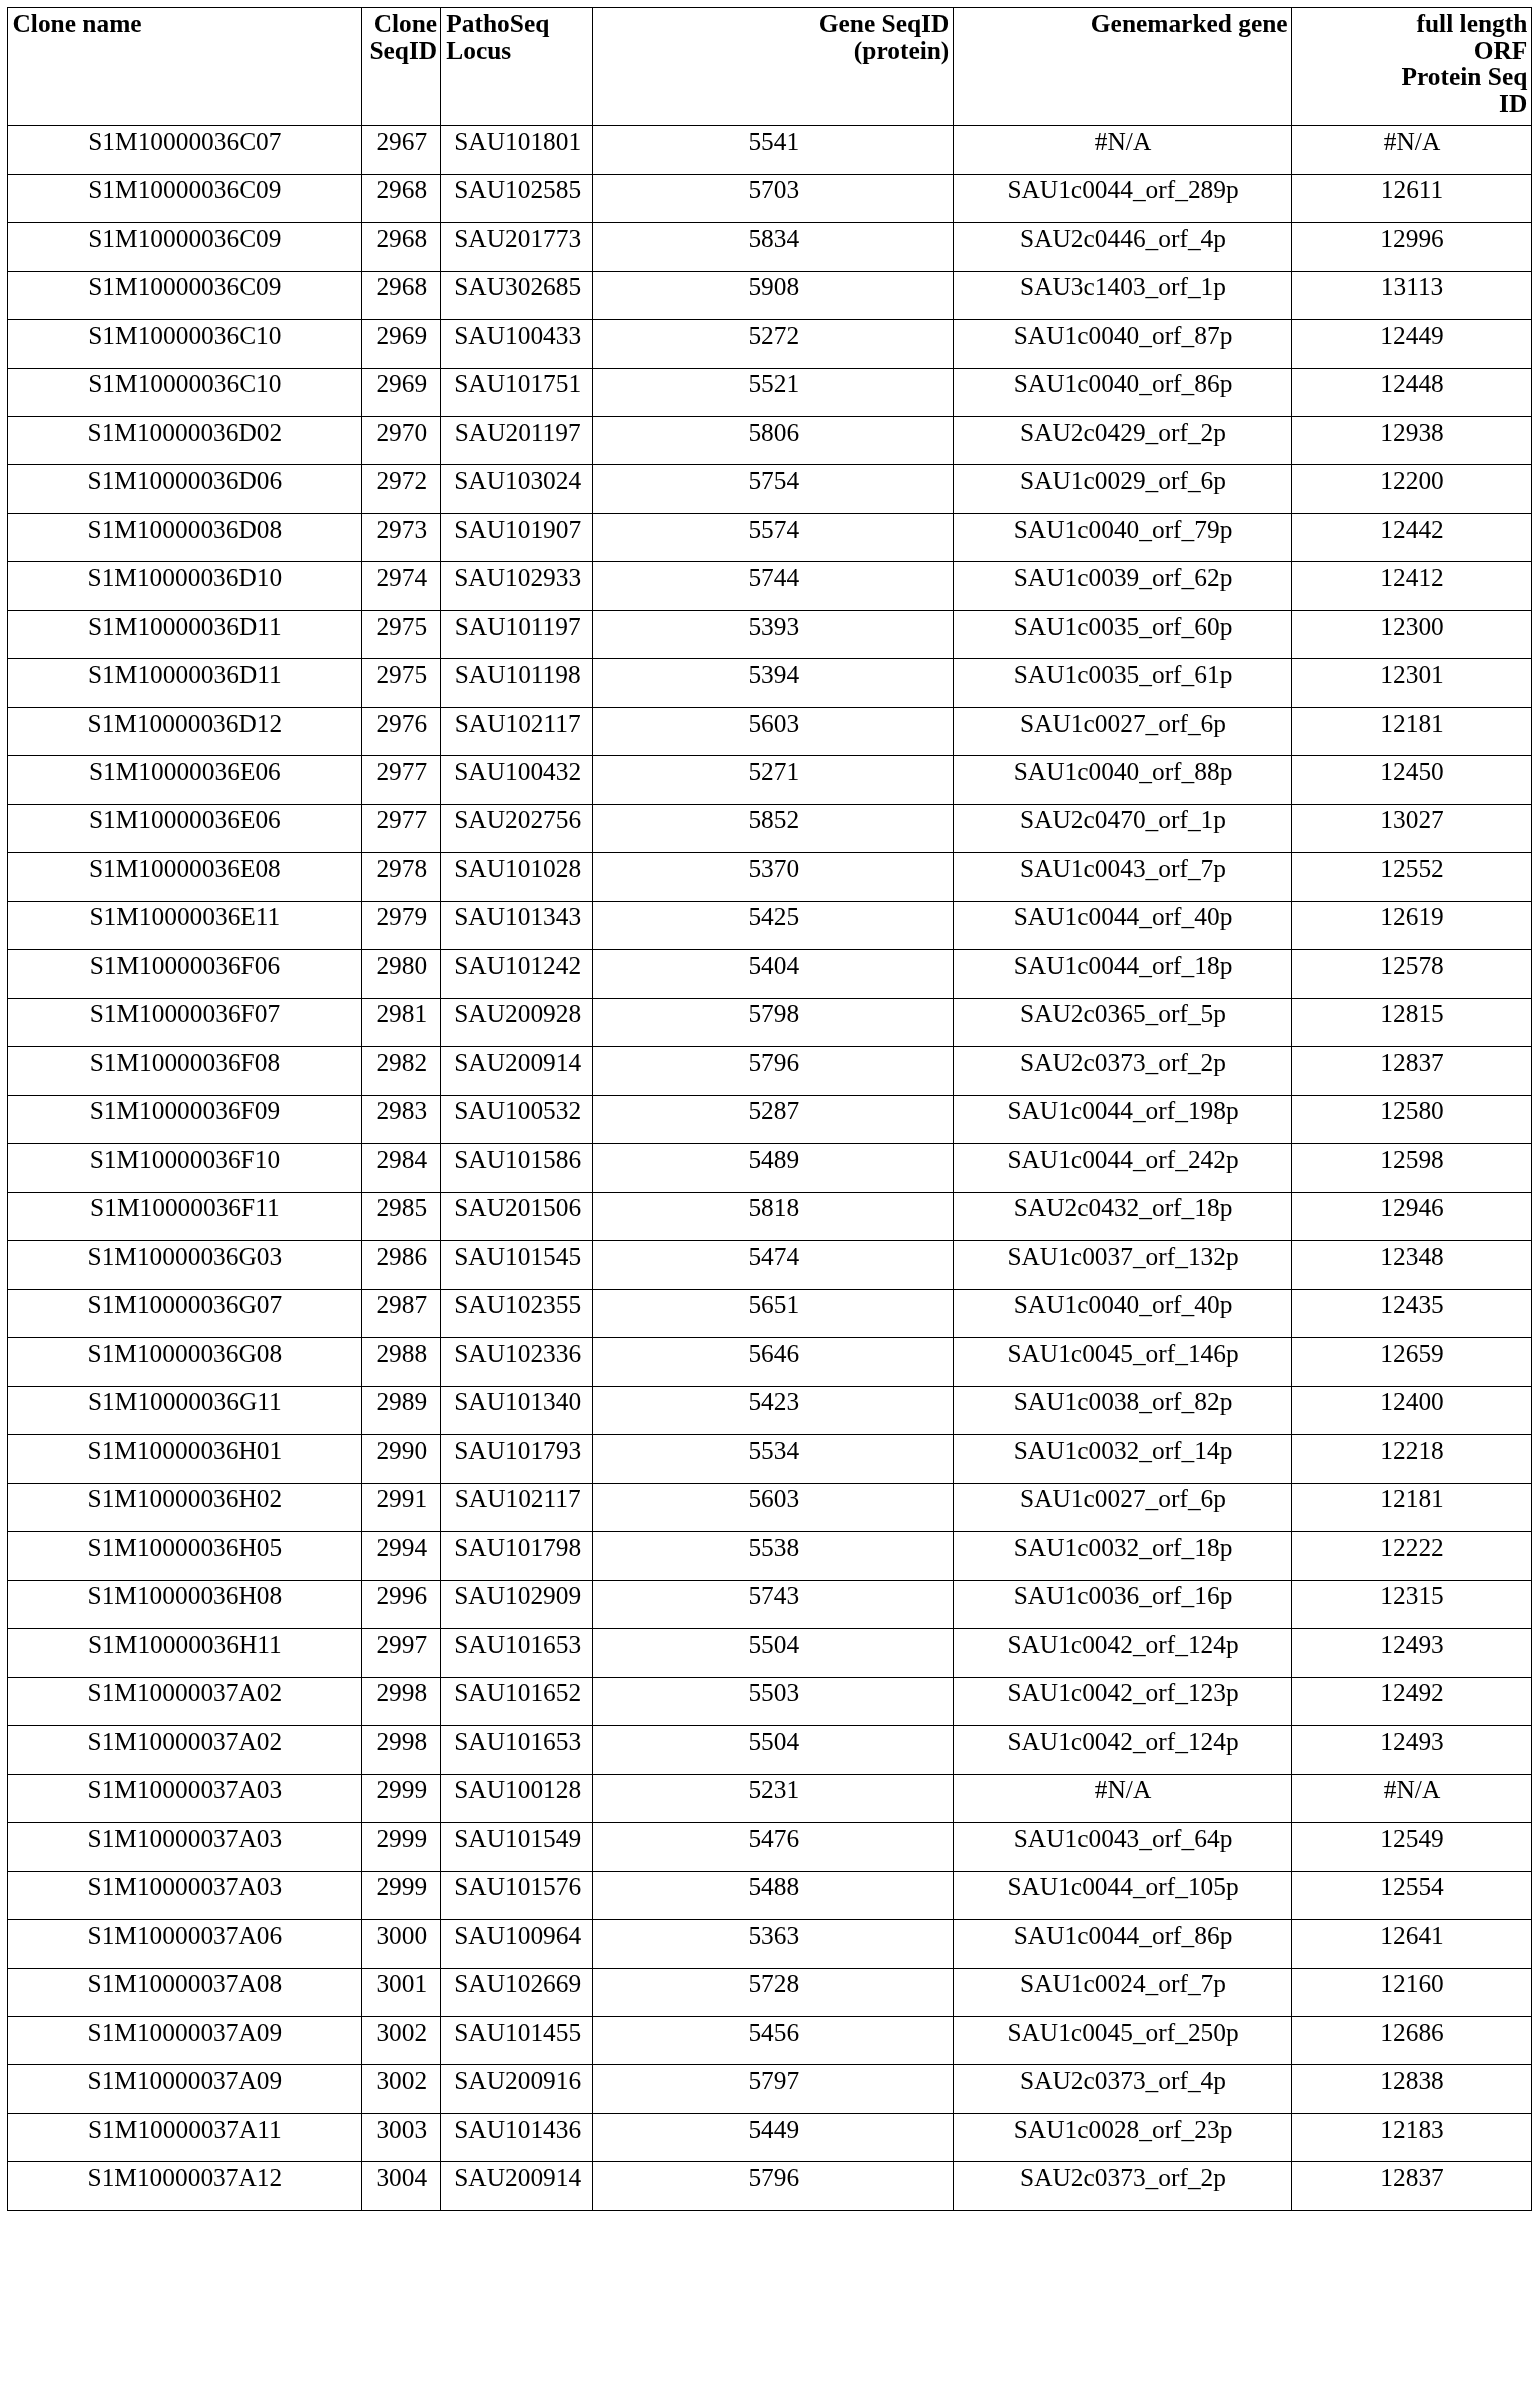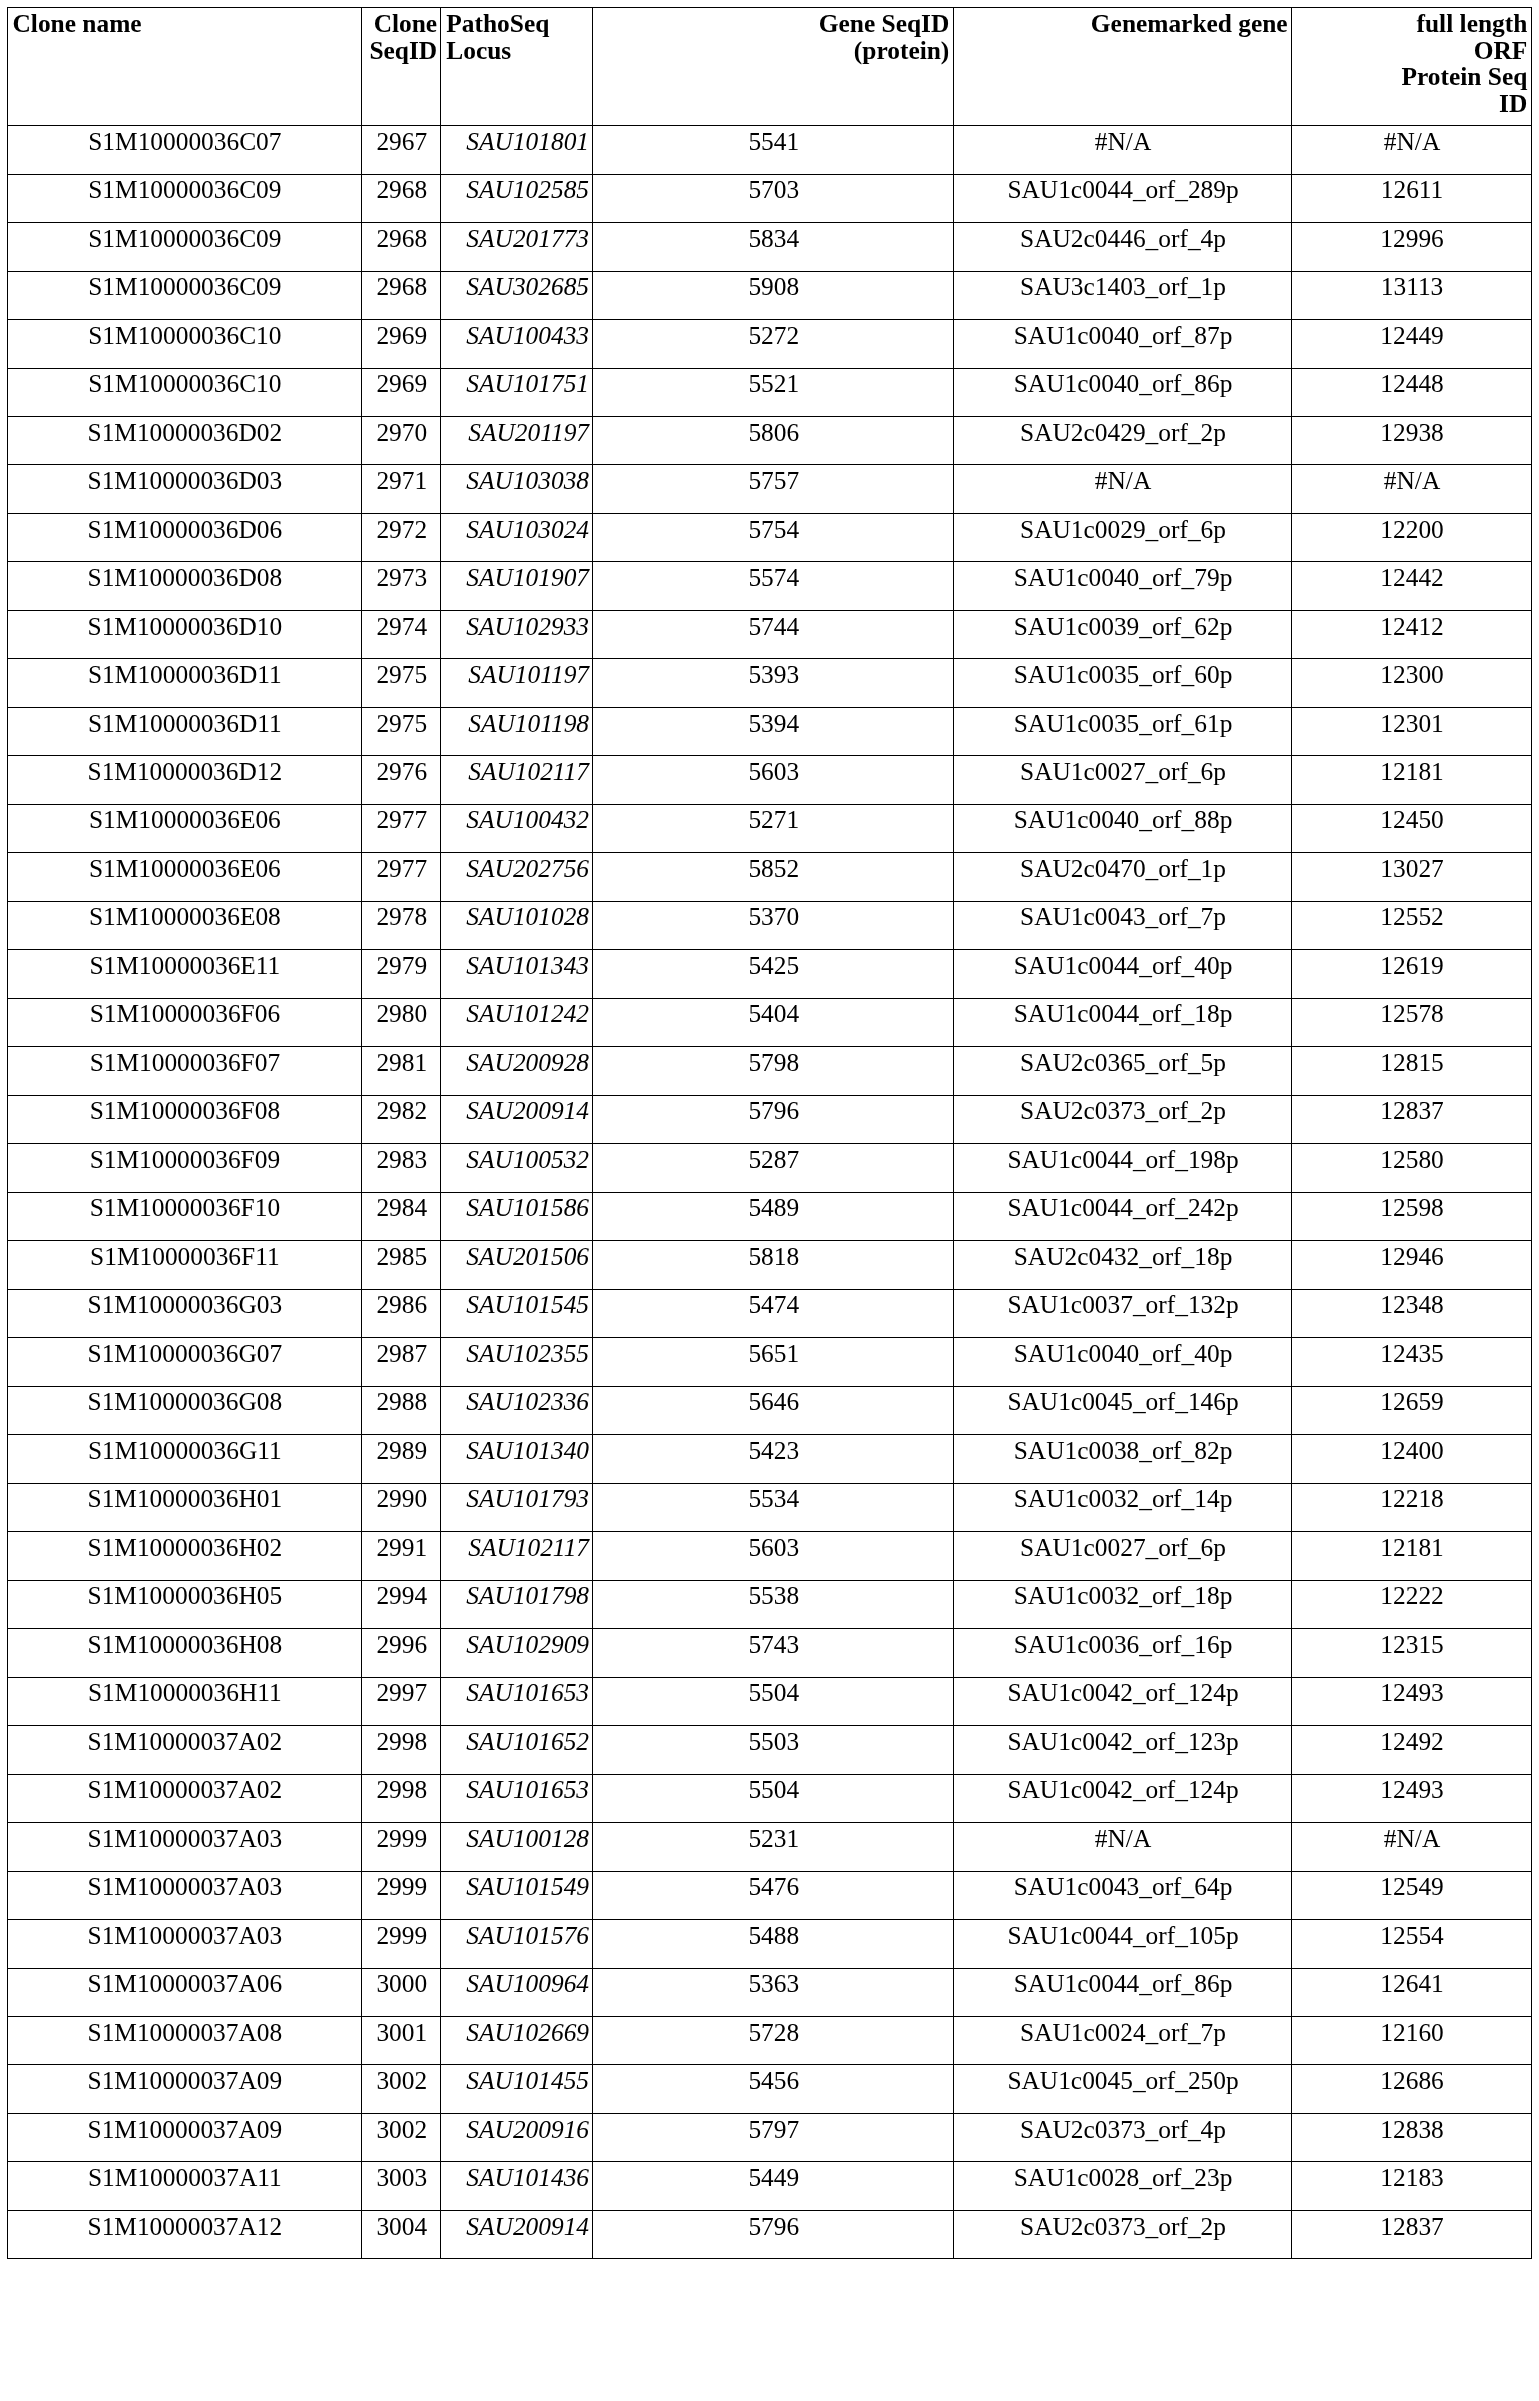--- a/index.html
+++ b/index.html
@@ -56,21 +56,21 @@
   table.clone-table tbody td {
     height: 41px;
     padding: 1.6px 3.3px 4.9px 4.9px;
     white-space: nowrap;
     overflow: hidden;
   }
   td.t-left  { text-align: center; }
   td.t-ctr   { text-align: center; padding-left: 0; padding-right: 0; }
 
   
-  td.t-locus { text-align: right; font-style: italic; }
+  td.t-locus { text-align: center; }
   td.t-gene  { text-align: center; padding-left: 0; padding-right: 0; }
 </style>
 </head>
 <body>
 
 <div id="sheet">
   <table class="clone-table">
     <colgroup>
       <col class="c-clone">
       <col class="c-cseq">
@@ -157,28 +157,20 @@
         </tr>
         <tr>
           <td class="t-left">S1M10000036D02</td>
           <td class="t-ctr">2970</td>
           <td class="t-locus">SAU201197</td>
           <td class="t-ctr">5806</td>
           <td class="t-gene">SAU2c0429_orf_2p</td>
           <td class="t-ctr">12938</td>
         </tr>
         <tr>
-          <td class="t-left">S1M10000036D03</td>
-          <td class="t-ctr">2971</td>
-          <td class="t-locus">SAU103038</td>
-          <td class="t-ctr">5757</td>
-          <td class="t-gene">#N/A</td>
-          <td class="t-ctr">#N/A</td>
-        </tr>
-        <tr>
           <td class="t-left">S1M10000036D06</td>
           <td class="t-ctr">2972</td>
           <td class="t-locus">SAU103024</td>
           <td class="t-ctr">5754</td>
           <td class="t-gene">SAU1c0029_orf_6p</td>
           <td class="t-ctr">12200</td>
         </tr>
         <tr>
           <td class="t-left">S1M10000036D08</td>
           <td class="t-ctr">2973</td>

